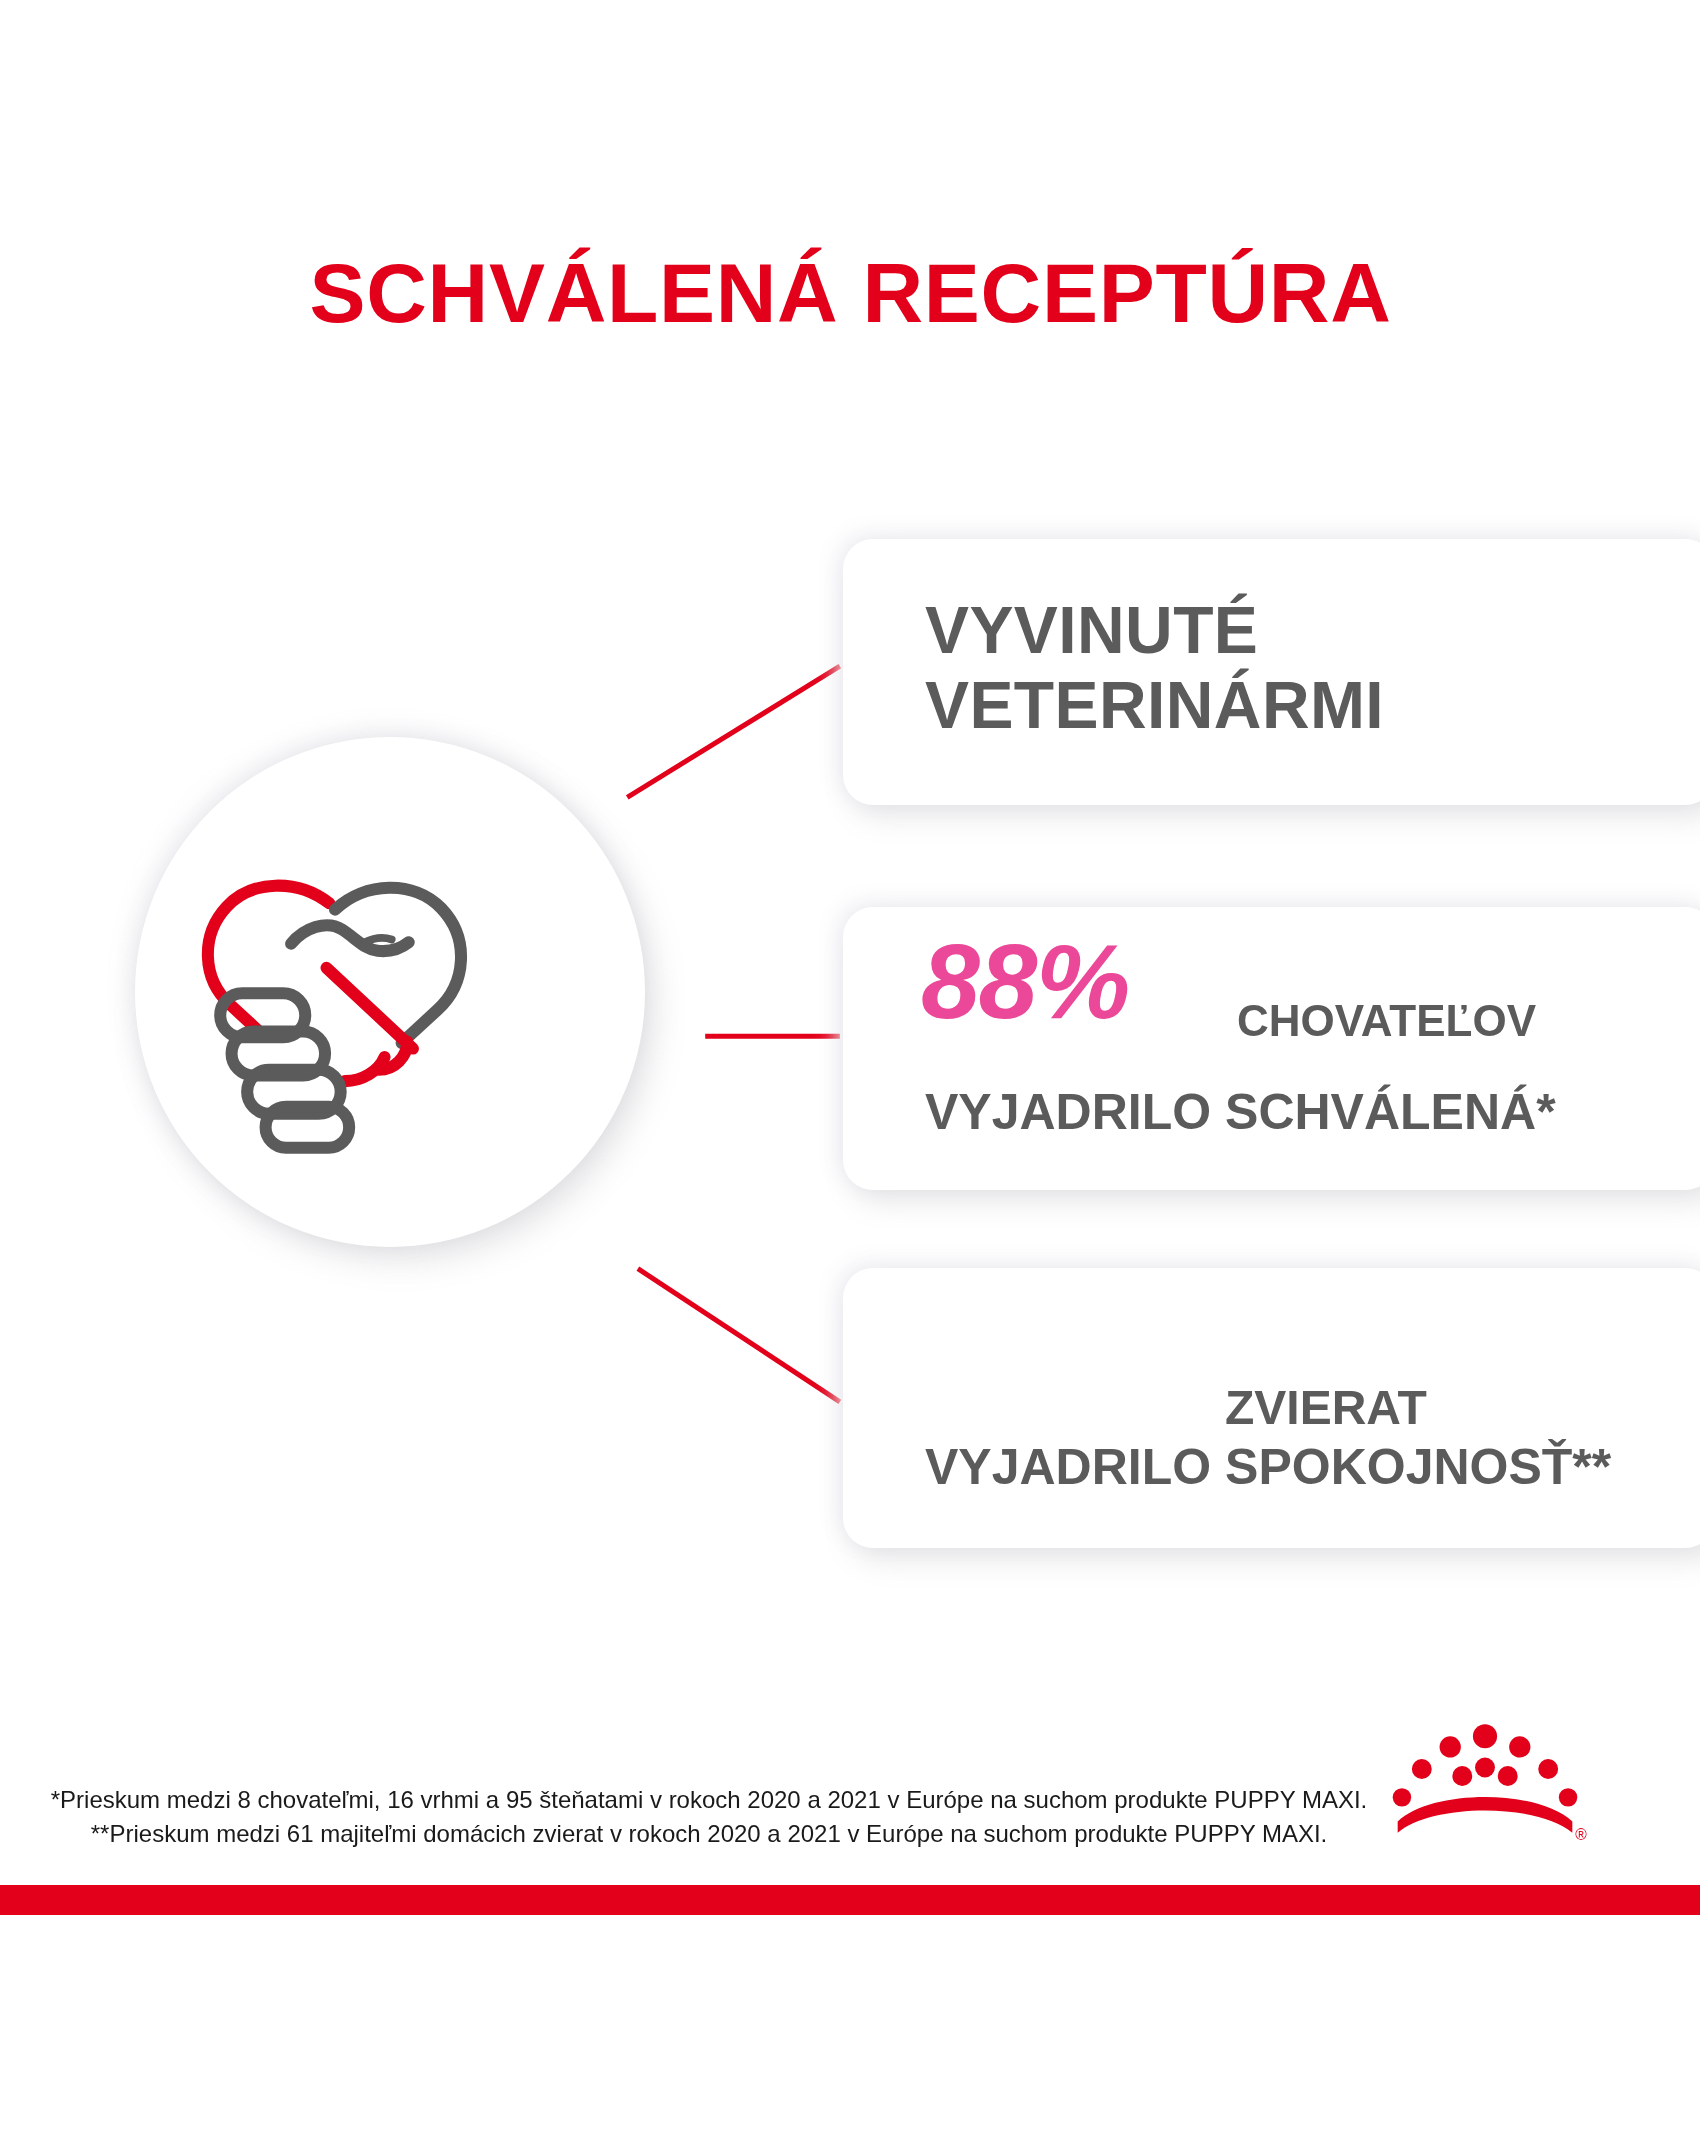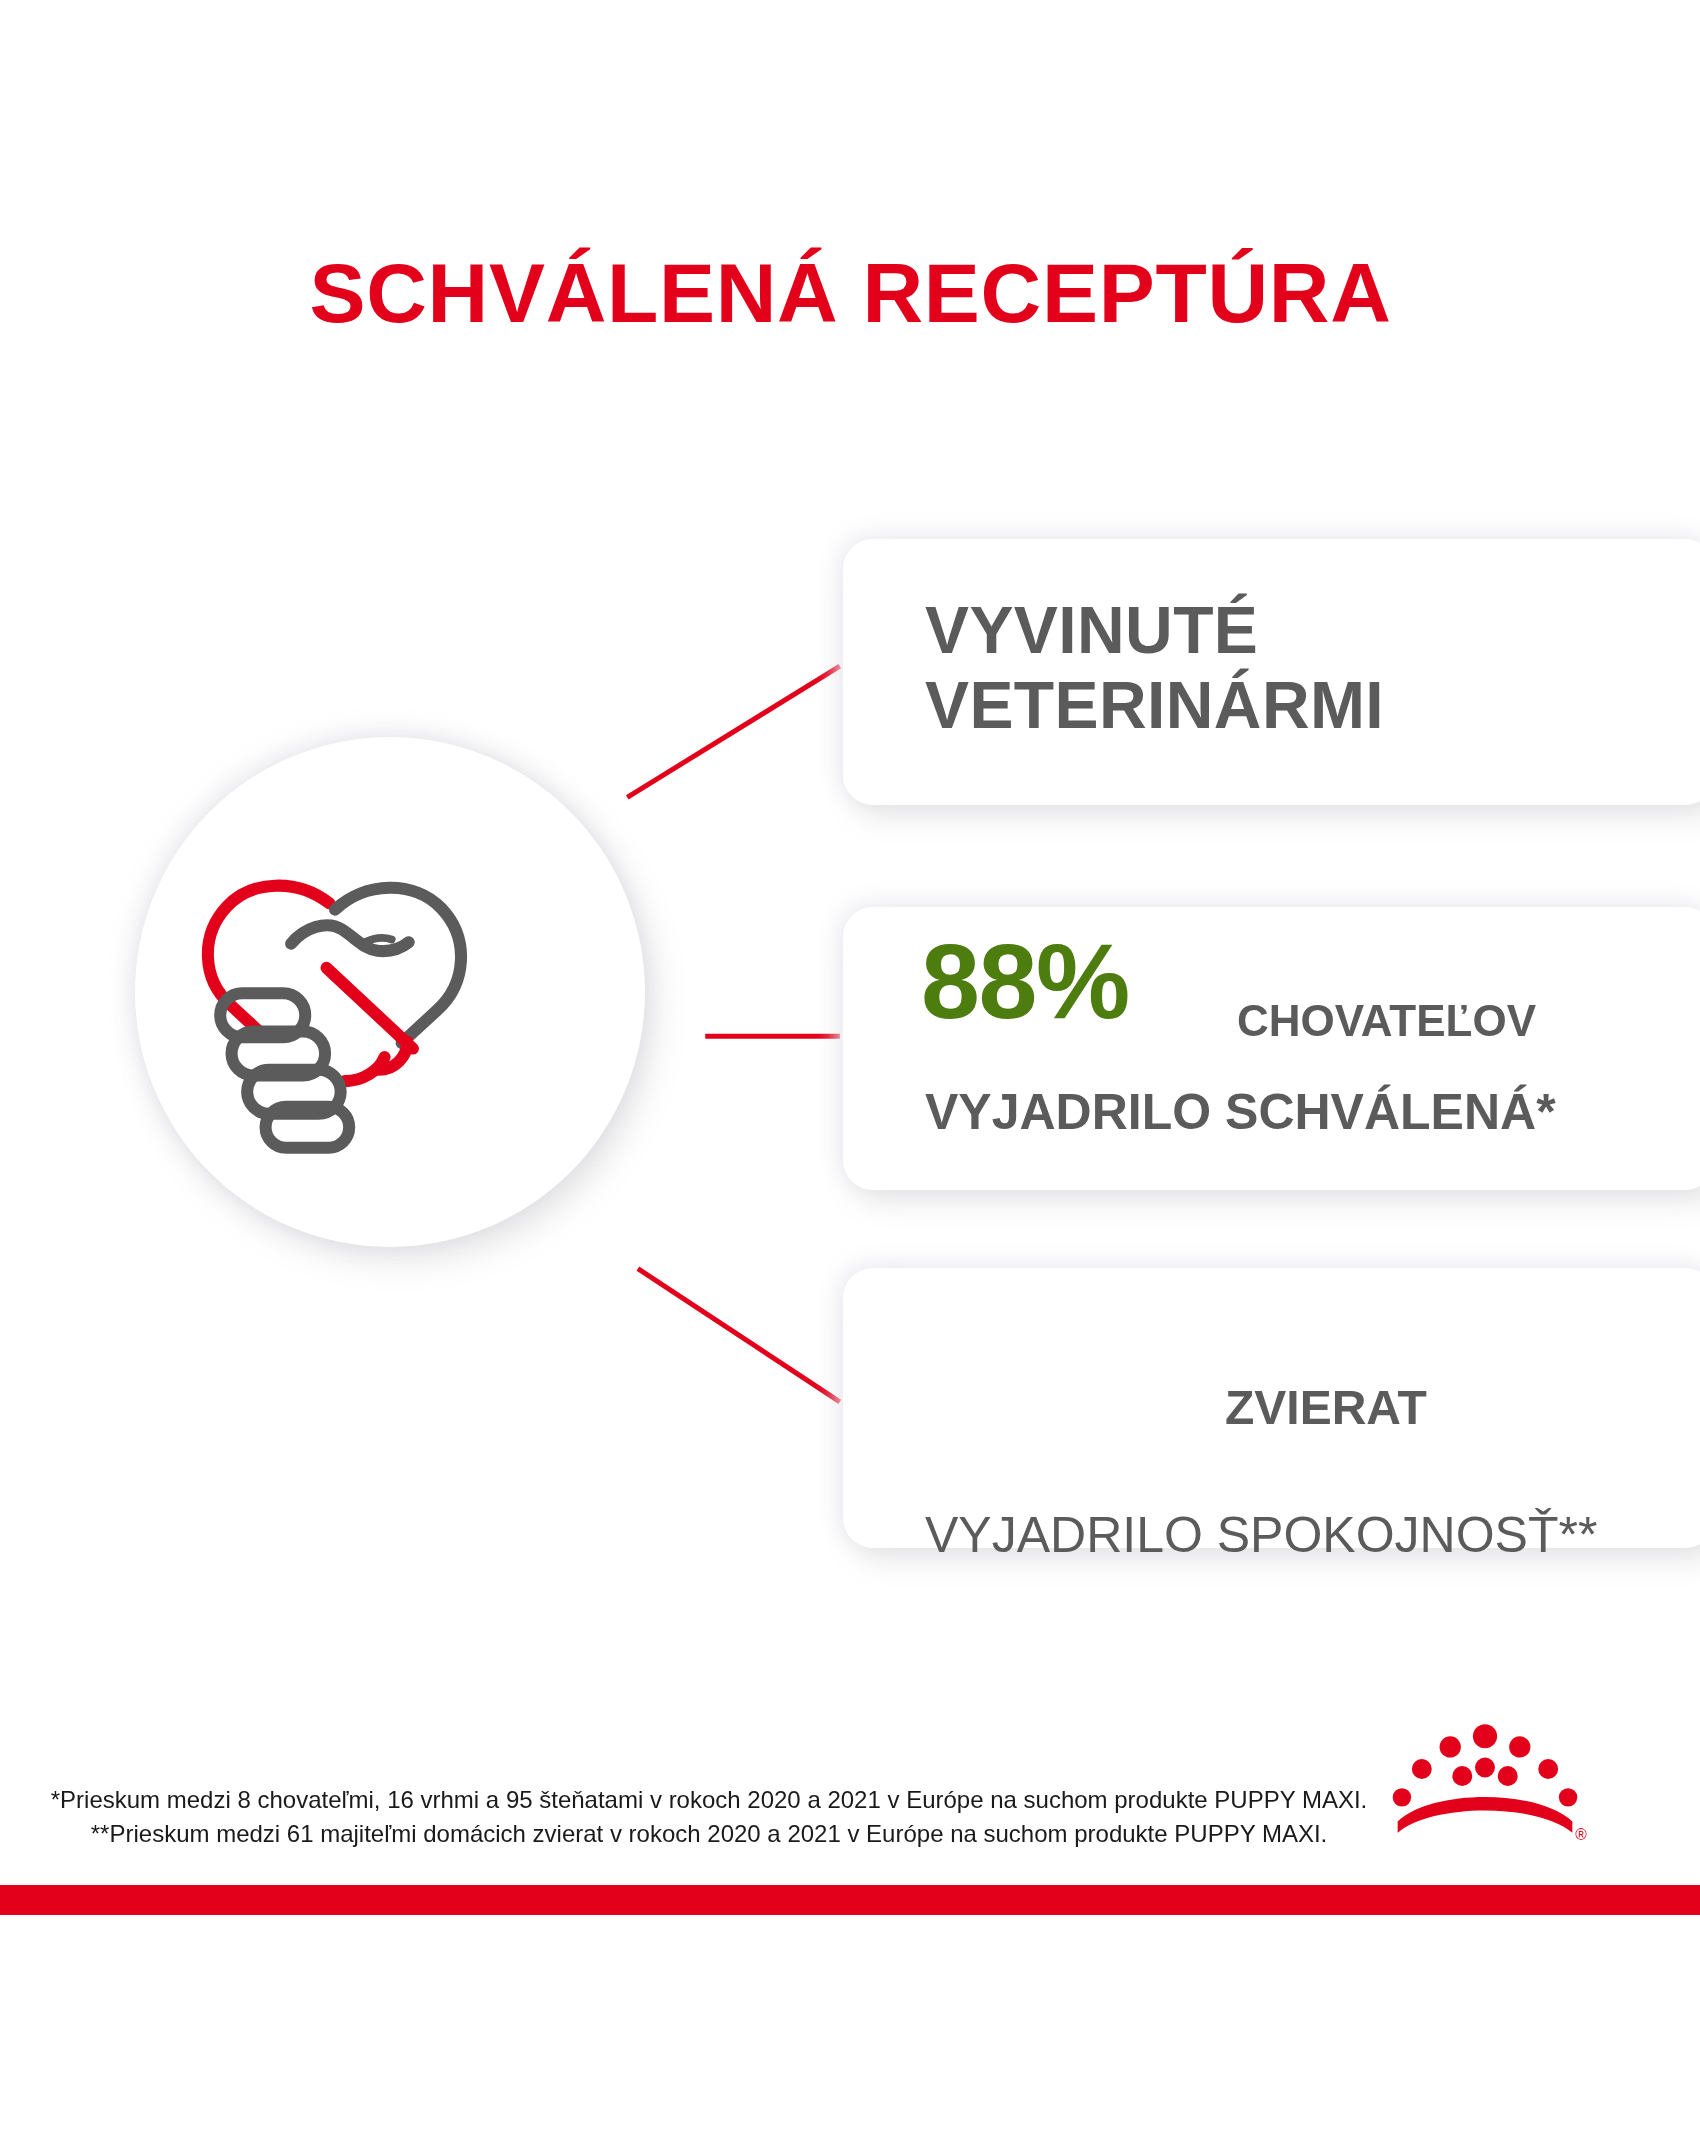--- a/index.html
+++ b/index.html
@@ -81,25 +81,26 @@
     left: 925px;
     font-size: 66px;
     line-height: 1.0;
   }
   .c1-line1 { top: 597px; }
   .c1-line2 { top: 672px; }
 
   
   .pct {
     position: absolute;
-    color: #4d7c0f;
+    color: #ec4899;
     font-weight: bold;
     font-size: 106px;
     line-height: 1;
     letter-spacing: -1.4px;
+    font-style: italic;
   }
   .c2-pct { left: 921px; top: 928px; }
   .c2-sub {
     position: absolute;
     left: 1237px;
     top: 996px;
     font-size: 44px;
     color: #5B5B5B;
     font-weight: bold;
   }
@@ -127,24 +128,24 @@
     position: absolute;
     left: 1225px;
     top: 1380px;
     font-size: 48px;
     color: #5B5B5B;
     font-weight: bold;
   }
   .c3-line2 {
     position: absolute;
     left: 925px;
-    top: 1506px;
+    top: 1438px;
     font-size: 50px;
     color: #5B5B5B;
-    font-weight: normal;
+    font-weight: bold;
   }
 
   
   .connectors {
     position: absolute;
     left: 0; top: 0;
     width: 1701px; height: 2151px;
     pointer-events: none;
   }
 

